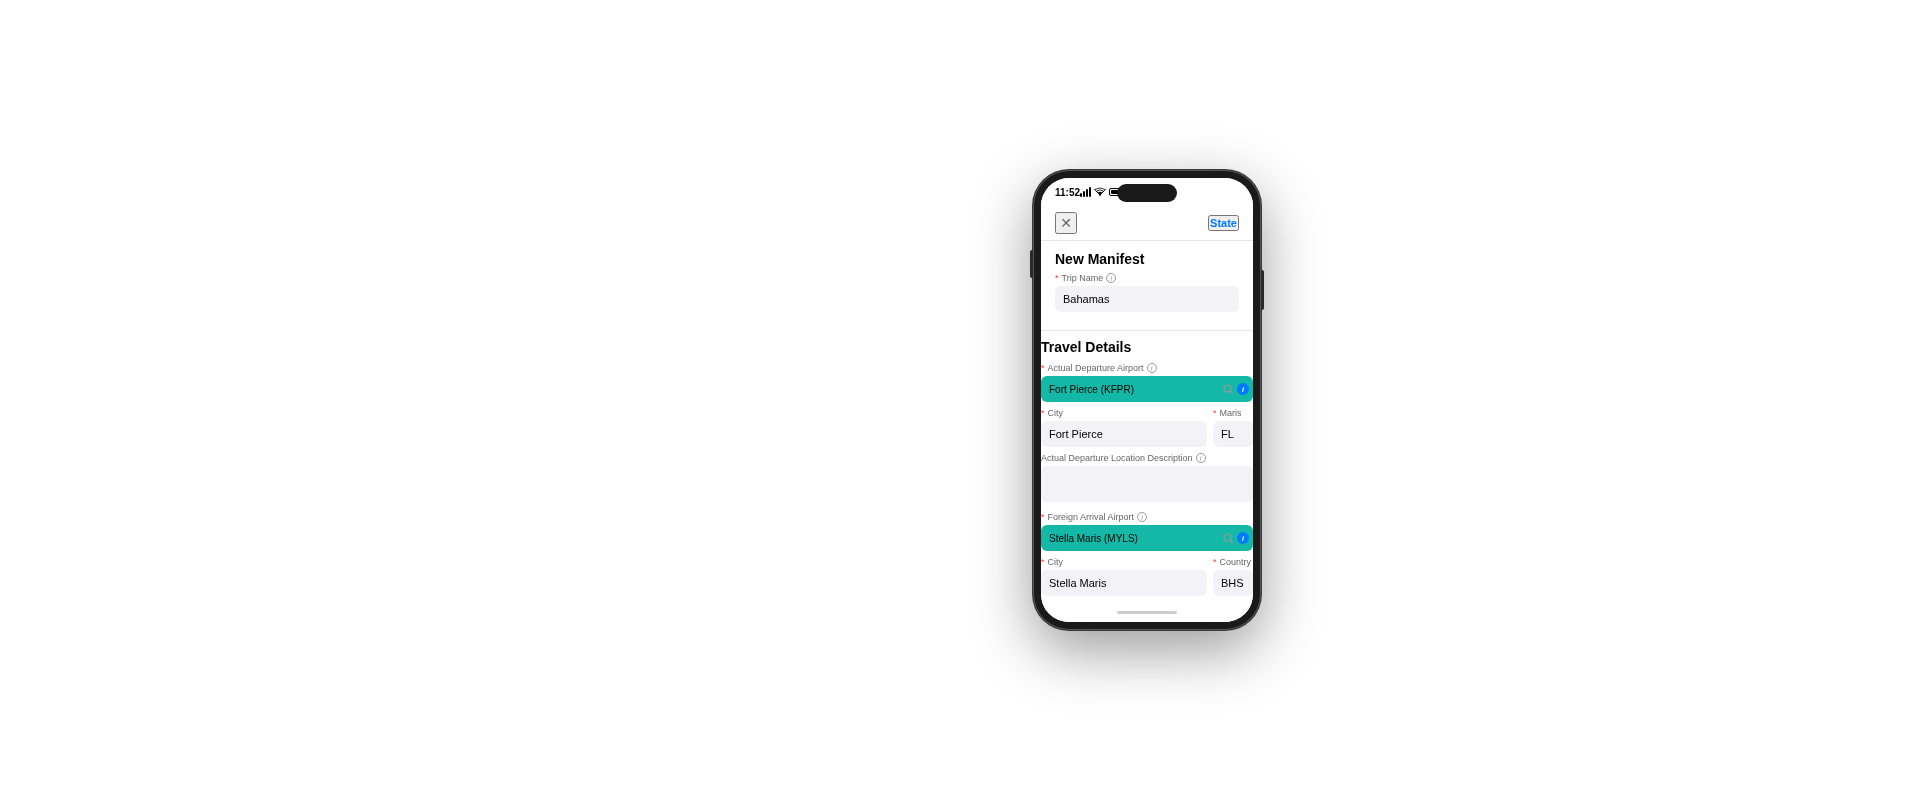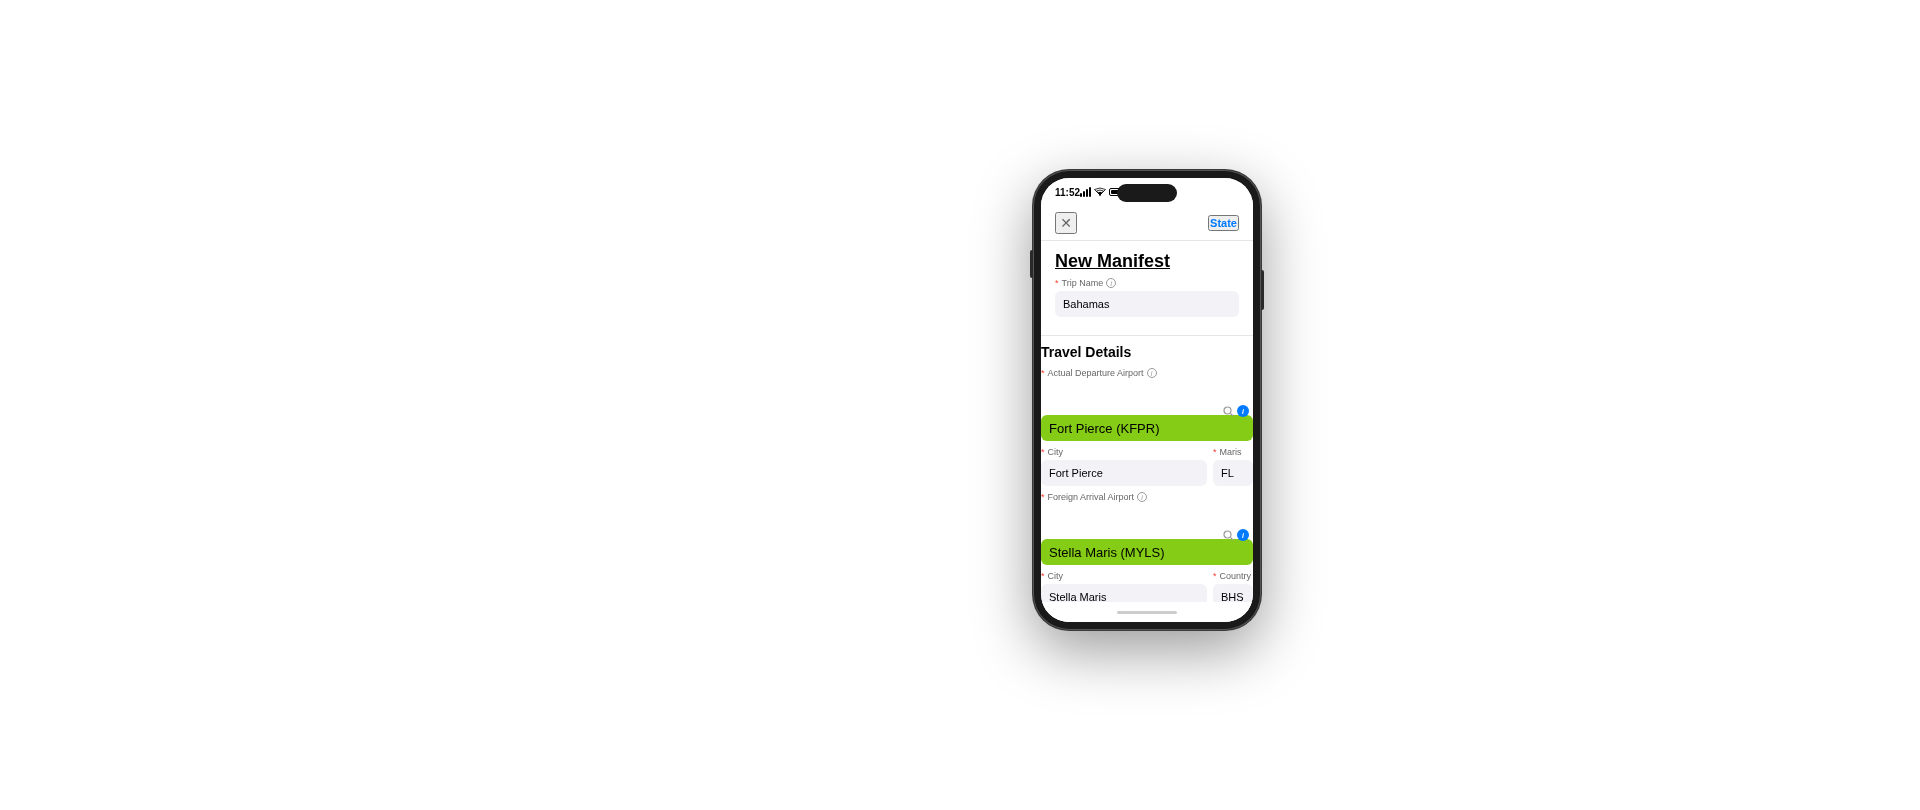--- a/index.html
+++ b/index.html
@@ -170,25 +170,24 @@
       font-weight: 600;
     }
 
     
     .page-title-section {
       padding: 10px 14px 6px;
       background: #ffffff;
     }
 
     .page-title {
-      font-size: 18px;
+      font-size: 14px;
       font-weight: 700;
       color: #000000;
       margin-bottom: 6px;
-      text-decoration: underline;
     }
 
     
     .form-section {
       padding: 0 0;
       background: #ffffff;
     }
 
     .field-label {
       font-size: 9px;
@@ -255,27 +254,26 @@
     }
 
     .airport-input-wrapper {
       position: relative;
       width: 100%;
     }
 
     .airport-input {
       width: 100%;
       height: 26px;
-      background: #84cc16;
+      background: #14b8a6;
       border-radius: 6px;
       border: none;
       padding: 4px 36px 4px 8px;
-      font-size: 13px;
+      font-size: 10px;
       color: #000;
-      margin-top: 34px;
     }
 
     .airport-icons {
       position: absolute;
       right: 4px;
       top: 50%;
       transform: translateY(-50%);
       display: flex;
       gap: 3px;
       align-items: center;
@@ -430,20 +428,27 @@
             </div>
             <div class="field-col small">
               <div class="field-label">
                 <span class="required">*</span>
                 <span>Maris</span>
               </div>
               <input class="text-input" type="text" value="FL" style="">
             </div>
           </div>
 
+          <div style="margin-bottom:6px;">
+            <div class="field-label">
+              <span>Actual Departure Location Description</span>
+              <span class="info-icon">i</span>
+            </div>
+            <textarea class="textarea-input" style=""></textarea>
+          </div>
 
           <div style="margin-bottom:6px;">
             <div class="field-label">
               <span class="required">*</span>
               <span>Foreign Arrival Airport</span>
               <span class="info-icon">i</span>
             </div>
             <div class="airport-input-wrapper">
               <input class="airport-input" type="text" value="Stella Maris (MYLS)" style="">
               <div class="airport-icons">

